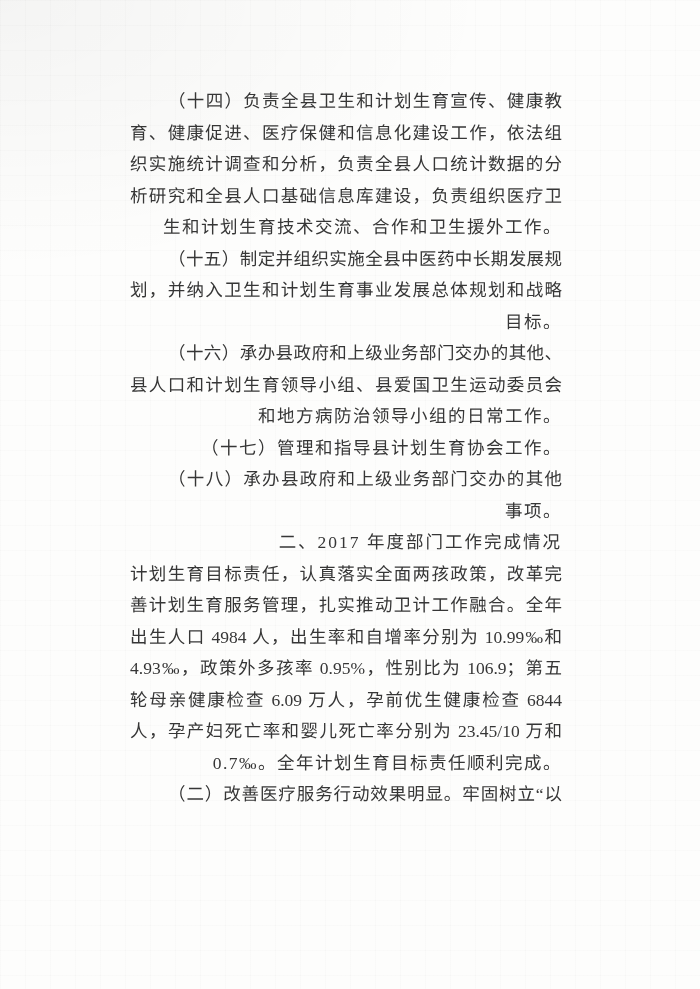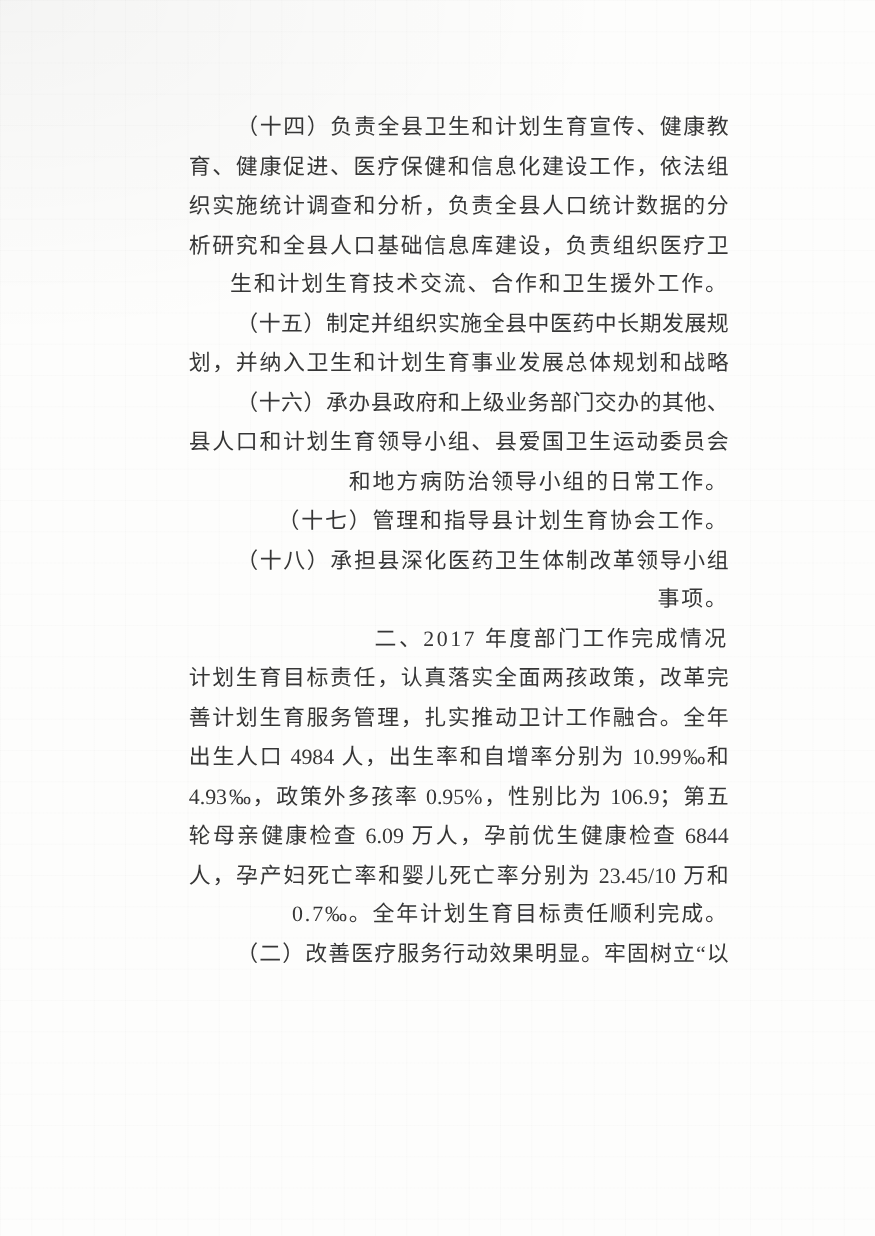--- a/index.html
+++ b/index.html
@@ -19,21 +19,21 @@
       linear-gradient(90deg, rgba(120,120,120,0.025) 1px, transparent 1px),
       radial-gradient(ellipse 900px 500px at 0% 0%, rgba(0,0,0,0.035), transparent 55%);
     background-size: 25px 25px, 25px 25px, 100% 100%;
   }
   .page {
     position: absolute;
     inset: 0;
   }
   .content {
     position: absolute;
-    left: 151px;
+    left: 130px;
     top: 86px;
     width: 432px;
   }
   .ln {
     box-sizing: border-box;
     width: 432px;
     height: 31.5px;
     line-height: 31.5px;
     font-size: 17.5px;
     color: #363636;
@@ -64,25 +64,26 @@
 
 <div class="page">
   <div class="content">
     <div class="ln j ind">（十四）负责全县卫生和计划生育宣传、健康教</div>
     <div class="ln j">育、健康促进、医疗保健和信息化建设工作，依法组</div>
     <div class="ln j">织实施统计调查和分析，负责全县人口统计数据的分</div>
     <div class="ln j">析研究和全县人口基础信息库建设，负责组织医疗卫</div>
     <div class="ln">生和计划生育技术交流、合作和卫生援外工作。</div>
     <div class="ln j ind">（十五）制定并组织实施全县中医药中长期发展规</div>
     <div class="ln j">划，并纳入卫生和计划生育事业发展总体规划和战略</div>
+    <div class="ln">目标。</div>
     <div class="ln j ind">（十六）承办县政府和上级业务部门交办的其他、</div>
     <div class="ln j">县人口和计划生育领导小组、县爱国卫生运动委员会</div>
     <div class="ln">和地方病防治领导小组的日常工作。</div>
     <div class="ln ind">（十七）管理和指导县计划生育协会工作。</div>
-    <div class="ln j ind">（十八）承担县深化医药卫生体制改革领导小组</div>
+    <div class="ln j ind">（十八）承办县政府和上级业务部门交办的其他</div>
     <div class="ln">事项。</div>
     <div class="ln heading">二、2017 年度部门工作完成情况</div>
     <div class="ln j">计划生育目标责任，认真落实全面两孩政策，改革完</div>
     <div class="ln j">善计划生育服务管理，扎实推动卫计工作融合。全年</div>
     <div class="ln j">出生人口 4984 人，出生率和自增率分别为 10.99‰和</div>
     <div class="ln j">4.93‰，政策外多孩率 0.95%，性别比为 106.9；第五</div>
     <div class="ln j">轮母亲健康检查 6.09 万人，孕前优生健康检查 6844</div>
     <div class="ln j">人，孕产妇死亡率和婴儿死亡率分别为 23.45/10 万和</div>
     <div class="ln">0.7‰。全年计划生育目标责任顺利完成。</div>
     <div class="ln j ind">（二）改善医疗服务行动效果明显。牢固树立“以</div>

